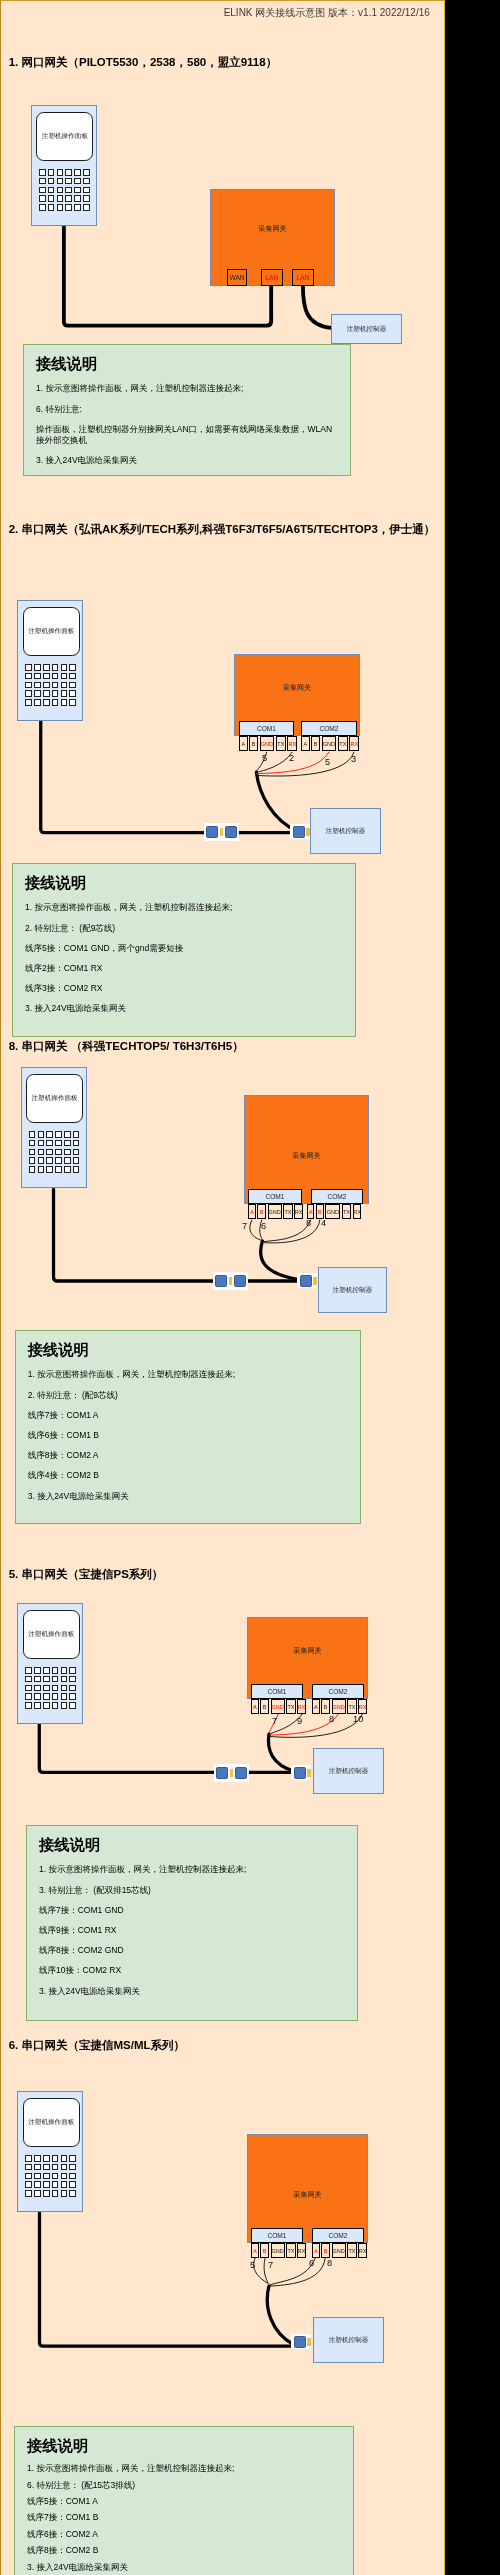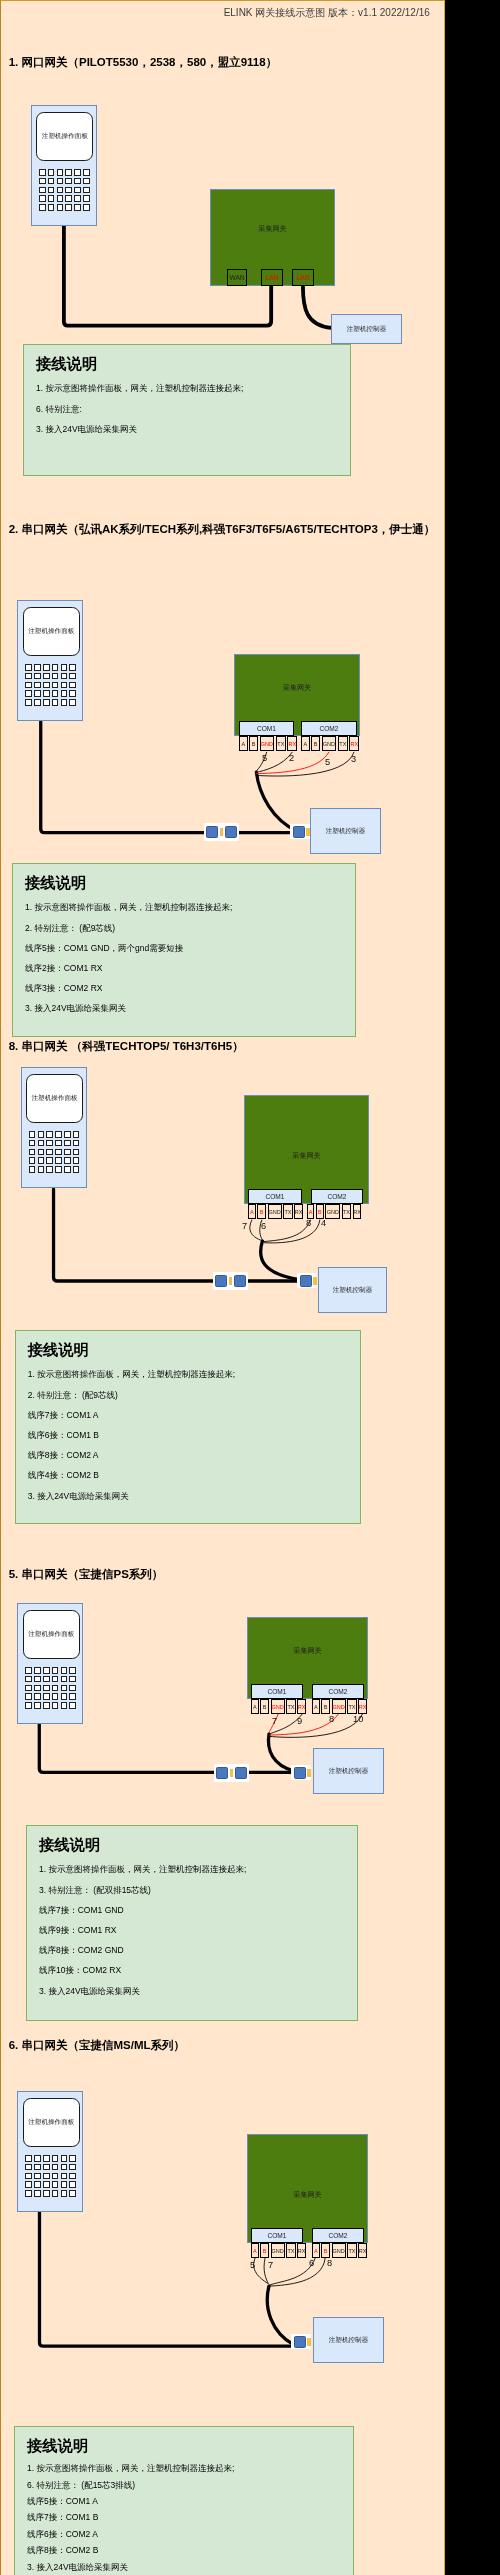--- a/index.html
+++ b/index.html
@@ -10,21 +10,21 @@
   .side{position:absolute;left:445px;top:0;width:56px;height:2576px;background:#000;}
   .doc-header{position:absolute;top:4.9px;right:14.2px;font-size:10px;color:#3c3c3c;}
   .title{position:absolute;font-size:11.5px;font-weight:bold;color:#000;line-height:14.8px;}
   
   .device{position:absolute;width:66px;height:121px;background:#dae8fc;border:0.5px solid #6c8ebf;box-sizing:border-box;}
   .screen{position:absolute;left:4.4px;top:5.5px;width:55px;height:47px;background:#fff;border:0.5px solid #1a1a1a;border-radius:7.7px;
           display:flex;align-items:center;justify-content:center;font-size:6.6px;color:#222;}
   .keypad{position:absolute;left:7.1px;top:63px;display:grid;grid-template-columns:repeat(6,6.6px);grid-auto-rows:6.6px;gap:2.2px;}
   .key{background:#fff;border:0.5px solid #222;box-sizing:border-box;width:6.6px;height:6.6px;}
   
-  .gateway{position:absolute;background:#4d7c0f;border:0.5px solid #6c8ebf;box-sizing:border-box;}
+  .gateway{position:absolute;background:#f97316;border:0.5px solid #6c8ebf;box-sizing:border-box;}
   .gwlabel{position:absolute;left:0;right:0;text-align:center;font-size:7.1px;color:#222;}
   .port{position:absolute;border:1.1px solid #000;box-sizing:border-box;display:flex;align-items:center;justify-content:center;font-size:6.6px;color:#222;}
   .comgroup{position:absolute;background:#dae8fc;border:1.1px solid #000;box-sizing:border-box;display:flex;align-items:center;justify-content:center;font-size:6.6px;color:#222;}
   .pinrow{position:absolute;display:flex;gap:1.6px;}
   .pin{border:1.1px solid #000;box-sizing:border-box;height:15.3px;display:flex;align-items:center;justify-content:center;font-size:5.5px;color:#222;background:transparent;}
   .red{color:#ff0000;}
   .wnum{position:absolute;font-size:9.3px;color:#111;}
   .labelbox{position:absolute;background:#dae8fc;border:0.5px solid #6c8ebf;display:flex;align-items:center;justify-content:center;font-size:6.6px;color:#222;}
   
   .greenbox{position:absolute;background:#d5e8d4;border:0.5px solid #82b366;box-sizing:border-box;padding:8.7px 12px;color:#000;}
@@ -96,20 +96,21 @@
     <div class="port" style="left:226px;top:268px;width:20px;height:17px;">WAN</div>
     <div class="port red" style="left:260px;top:268px;width:22px;height:17px;">LAN</div>
     <div class="port red" style="left:291px;top:268px;width:22px;height:17px;">LAN</div>
 
     <div class="labelbox" style="left:330px;top:313px;width:69px;height:28.4px;">注塑机控制器</div>
 
     <div class="greenbox" style="left:22px;top:343px;width:328px;height:132px;">
       <div class="gtitle">接线说明</div>
       <div class="gline">1. 按示意图将操作面板，网关，注塑机控制器连接起来;</div>
       <div class="gline">6. 特别注意:</div>
+      <div class="gline">操作面板，注塑机控制器分别接网关LAN口，如需要有线网络采集数据，WLAN接外部交换机</div>
       <div class="gline">3. 接入24V电源给采集网关</div>
     </div>
 
     <div class="title" style="left:7.7px;top:521px;width:427px;white-space:normal;">2. 串口网关（弘讯AK系列/TECH系列,科强T6F3/T6F5/A6T5/TECHTOP3，伊士通）</div>
 
     <svg class="wires" style="top:591px;" width="443" height="262" viewBox="0 0 810 480">
       <path d="M72,237 L72,434 Q72,441 79,441 L540,441" stroke="#000" stroke-width="6" fill="none" stroke-linecap="round"></path>
       <path d="M467,330 C472,372 498,418 540,437" stroke="#000" stroke-width="6" fill="none" stroke-linecap="round"></path>
       <path d="M486,293 C480,313 472,323 466,329" stroke="#000" stroke-width="1.6" fill="none"></path>
       <path d="M533,293 C515,320 480,327 466,331" stroke="#000" stroke-width="1.6" fill="none"></path>

